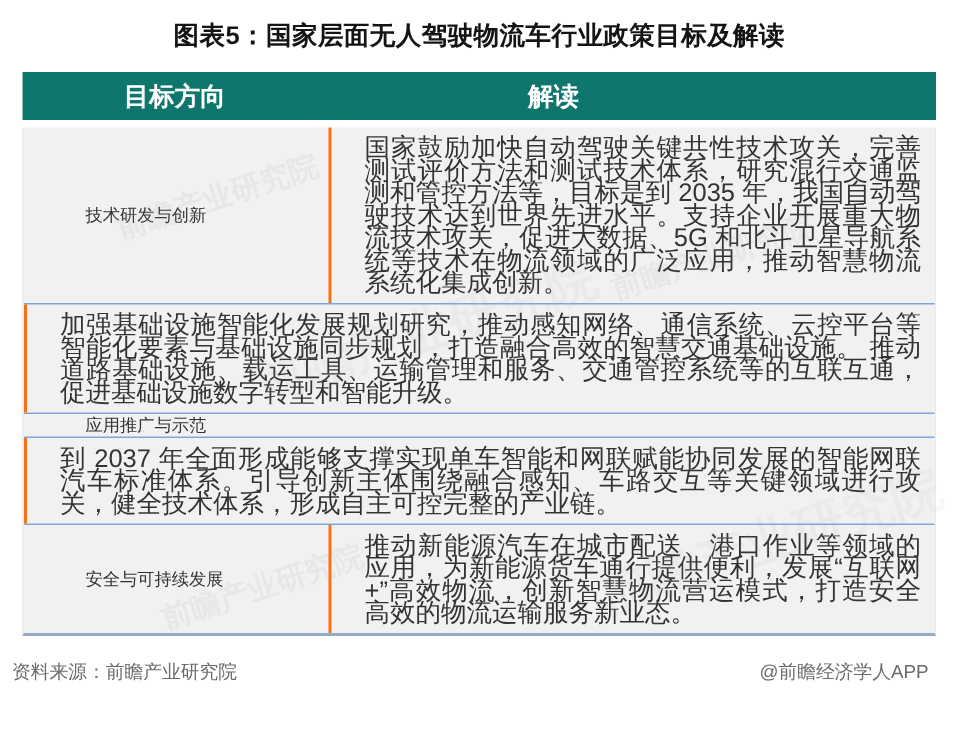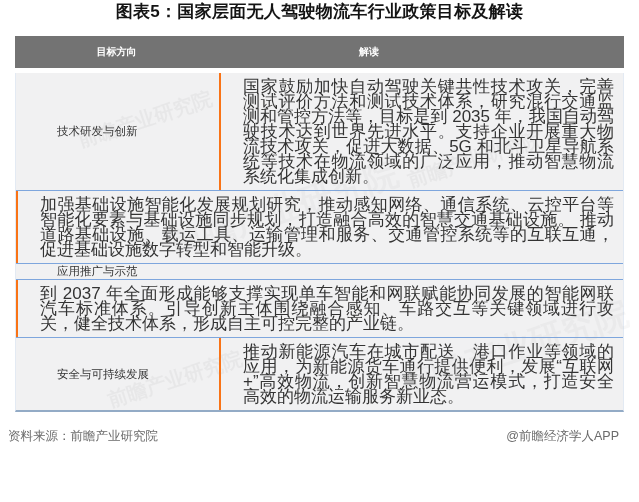--- a/index.html
+++ b/index.html
@@ -4,39 +4,40 @@
 <style>
   html,body{margin:0;padding:0;}
   body{
     width:639px;height:502px;
     background:#ffffff;
     font-family:"Liberation Sans","DejaVu Sans",sans-serif;
     position:relative;overflow:hidden;
     -webkit-font-smoothing:antialiased;
   }
   .title{
+    margin-top:12px;
     text-align:center;
     font-size:17px;
     font-weight:bold;
     color:#141414;
     letter-spacing:0.3px;
   }
   .table-wrap{
     position:relative;
     width:609px;
     margin:13px 0 0 15px;
   }
   .thead{
     display:flex;
-    background:#737373;
+    background:#0f766e;
     height:32px;
     align-items:center;
     color:#ffffff;
     font-weight:bold;
-    font-size:10px;
+    font-size:17px;
   }
   .th-dir{width:203px;text-align:center;}
   .th-int{flex:1;text-align:center;padding-right:104px;}
   .gap{height:5px;background:#ffffff;}
   .rows{
     border-bottom:2px solid #93ABC6;
     border-left:1px solid #E3EAF3;
     border-right:1px solid #E3EAF3;
   }
   .row{

